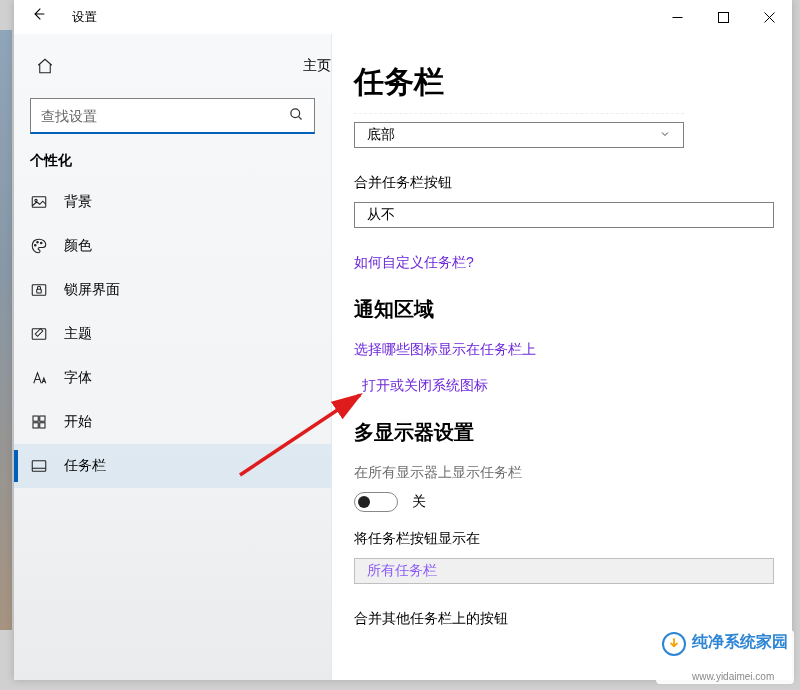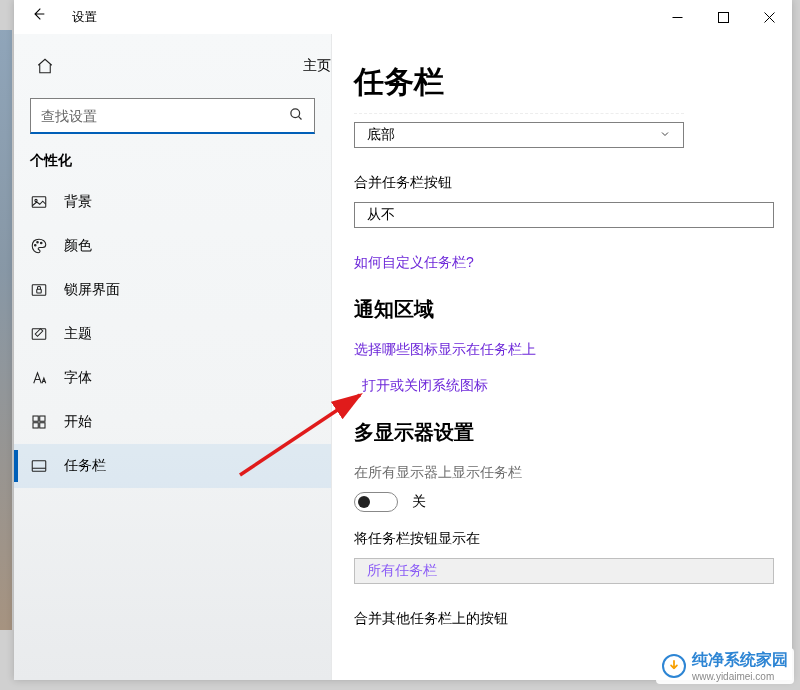--- a/index.html
+++ b/index.html
@@ -175,34 +175,34 @@
   }
   .toggle-label { font-size: 14px; color: #000; }
   
   .arrow-svg { position: absolute; left: 220px; top: 375px; pointer-events: none; }
   
   .watermark {
     position: absolute;
     right: 6px;
     bottom: 6px;
     display: flex;
-    align-items: center;
+    align-items: flex-start;
     font-size: 16px;
     font-weight: 600;
     color: #2d85d4;
     background: rgba(255,255,255,0.92);
     padding: 2px 6px;
     border-radius: 4px;
   }
   .watermark .badge {
     width: 24px; height: 24px; border: 2px solid #2d85d4; border-radius: 50%;
     display: flex; align-items: center; justify-content: center; margin-right: 6px;
     color: #f8a000;
   }
-  .watermark .sub { font-size: 10px; color: #8a8a8a; font-weight: 400; margin-top: 0; }
+  .watermark .sub { font-size: 10px; color: #8a8a8a; font-weight: 400; margin-top: 18px; }
   
   .ghost-col {
     position: absolute;
     left: 0; top: 30px; width: 12px; height: 600px;
     background: linear-gradient(180deg,#4f7aa3 0%, #3f5f7c 40%, #7c5630 100%);
     opacity: .5;
   }
   svg.ico { width: 18px; height: 18px; stroke: #222; stroke-width: 1.4; fill: none; display: block; }
 </style>
 </head>

